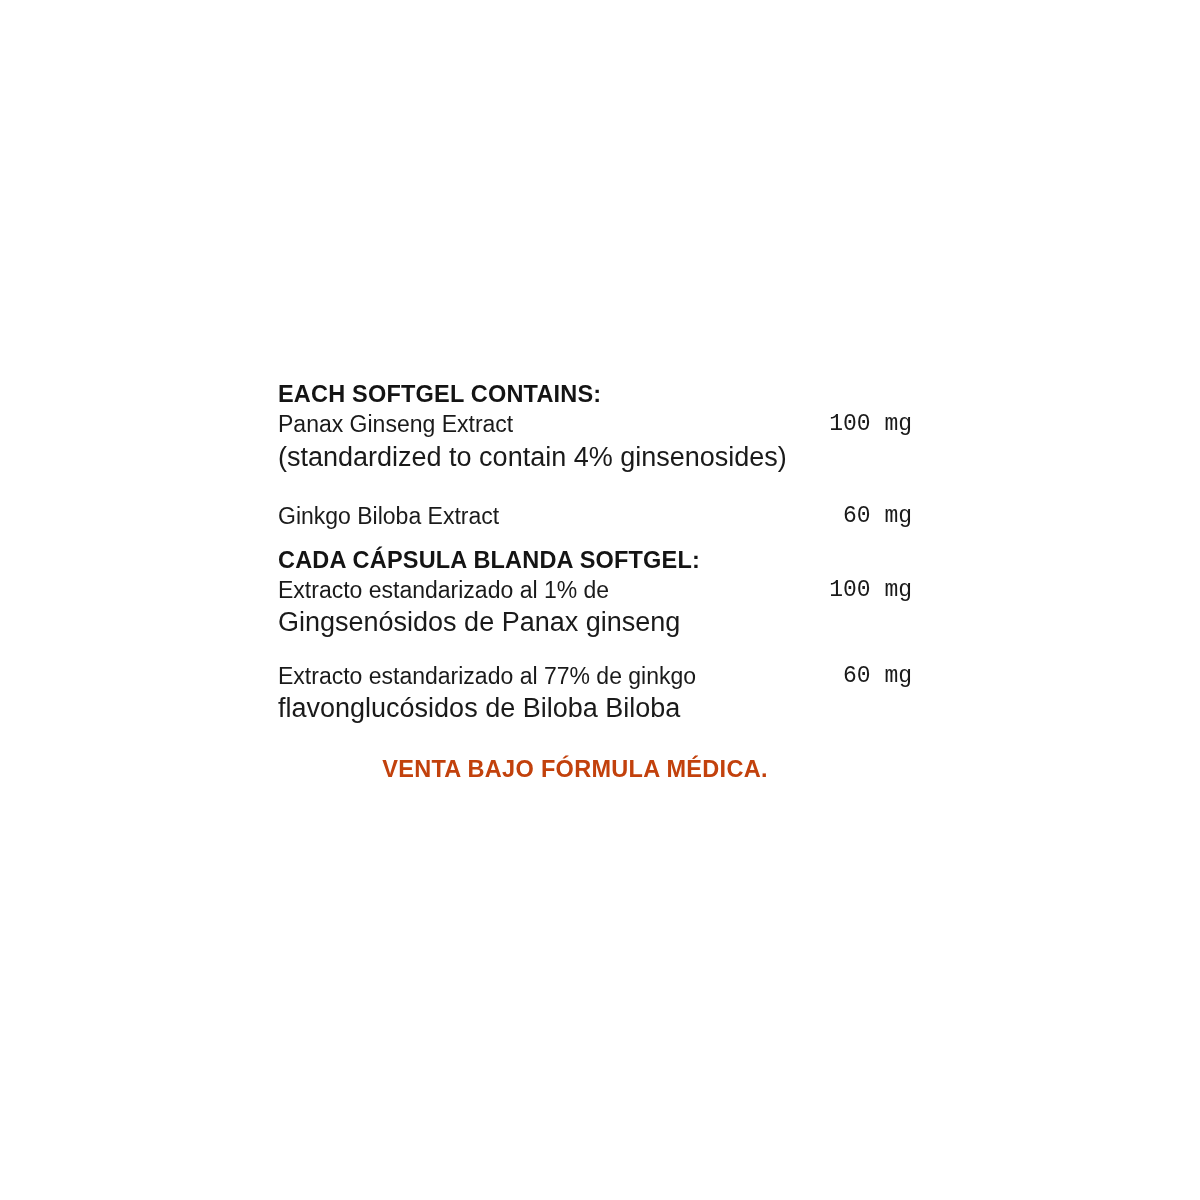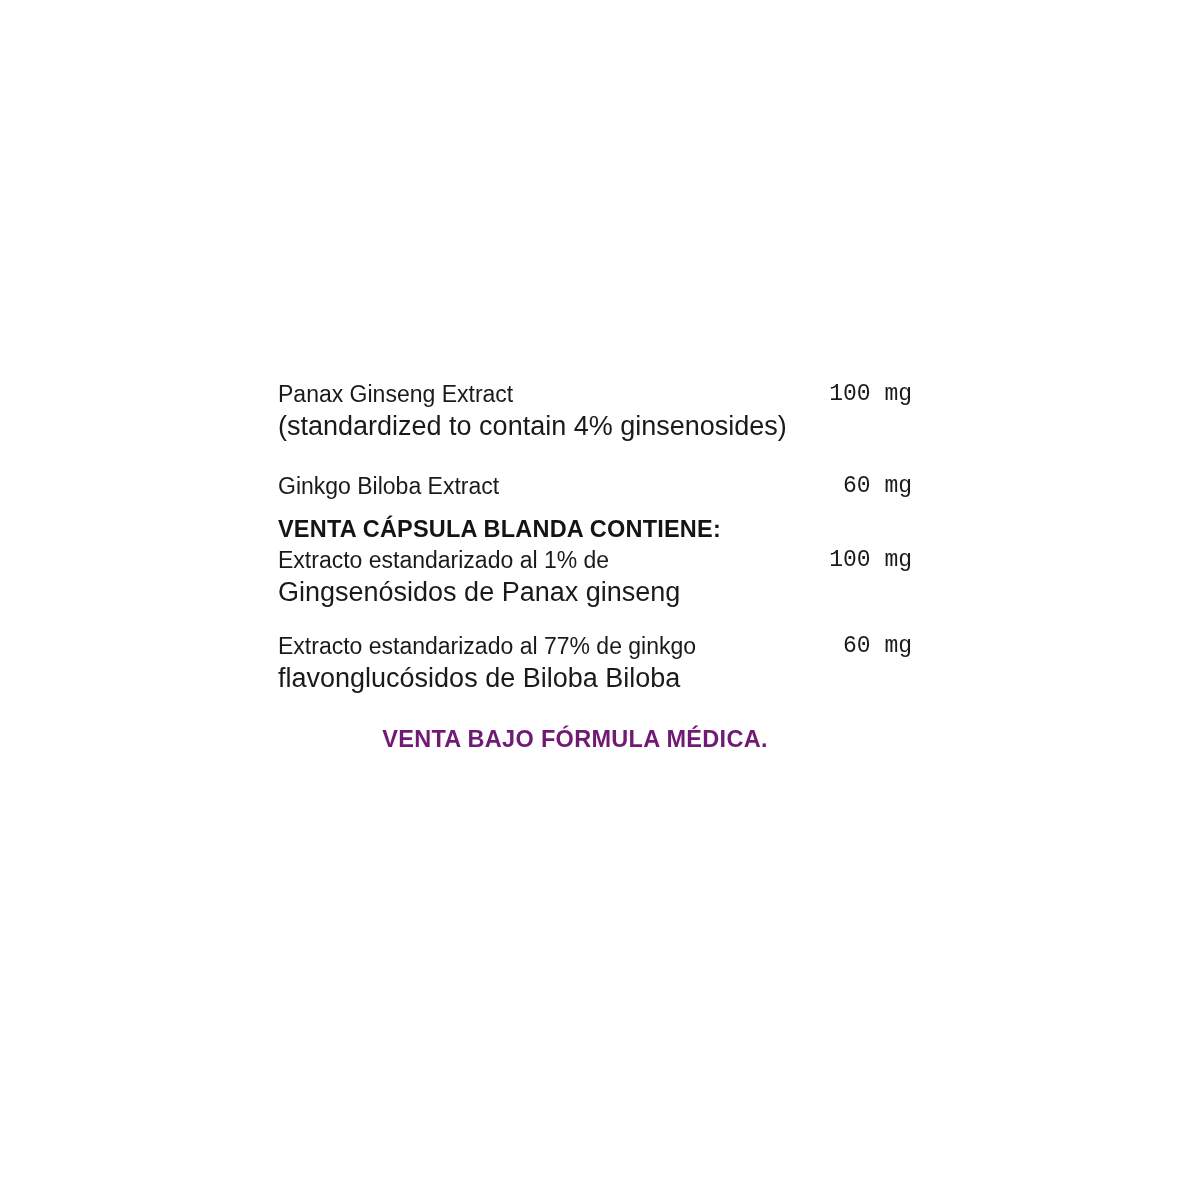--- a/index.html
+++ b/index.html
@@ -70,31 +70,32 @@
 
   .gap-lg { height: 28px; }
   .gap-md { height: 22px; }
   .gap-sm { height: 14px; }
 
   .footer-note {
     text-align: center;
     font-weight: bold;
     font-size: 23.5px;
     letter-spacing: 0.3px;
-    color: #701a75;
+    color: #c2410c;
     margin-top: 30px;
     padding-right: 40px;
   }
 </style>
 </head>
 <body>
 
 <div class="label-panel">
 
   <div>
+    <div class="section-heading">EACH SOFTGEL CONTAINS:</div>
 
     <div class="ingredient-block">
       <div class="row">
         <div class="ing-name">Panax Ginseng Extract</div>
         <div class="ing-amount">100 mg</div>
       </div>
       <div class="ing-sub">(standardized to contain 4% ginsenosides)</div>
     </div>
 
     <div class="gap-lg"></div>
@@ -103,21 +104,21 @@
       <div class="row">
         <div class="ing-name">Ginkgo Biloba Extract</div>
         <div class="ing-amount">60 mg</div>
       </div>
     </div>
   </div>
 
   <div class="gap-sm"></div>
 
   <div>
-    <div class="section-heading">VENTA CÁPSULA BLANDA CONTIENE:</div>
+    <div class="section-heading">CADA CÁPSULA BLANDA SOFTGEL:</div>
 
     <div class="ingredient-block">
       <div class="row">
         <div class="ing-name">Extracto estandarizado  al 1% de</div>
         <div class="ing-amount">100 mg</div>
       </div>
       <div class="ing-sub">Gingsenósidos de Panax ginseng</div>
     </div>
 
     <div class="gap-md"></div>

